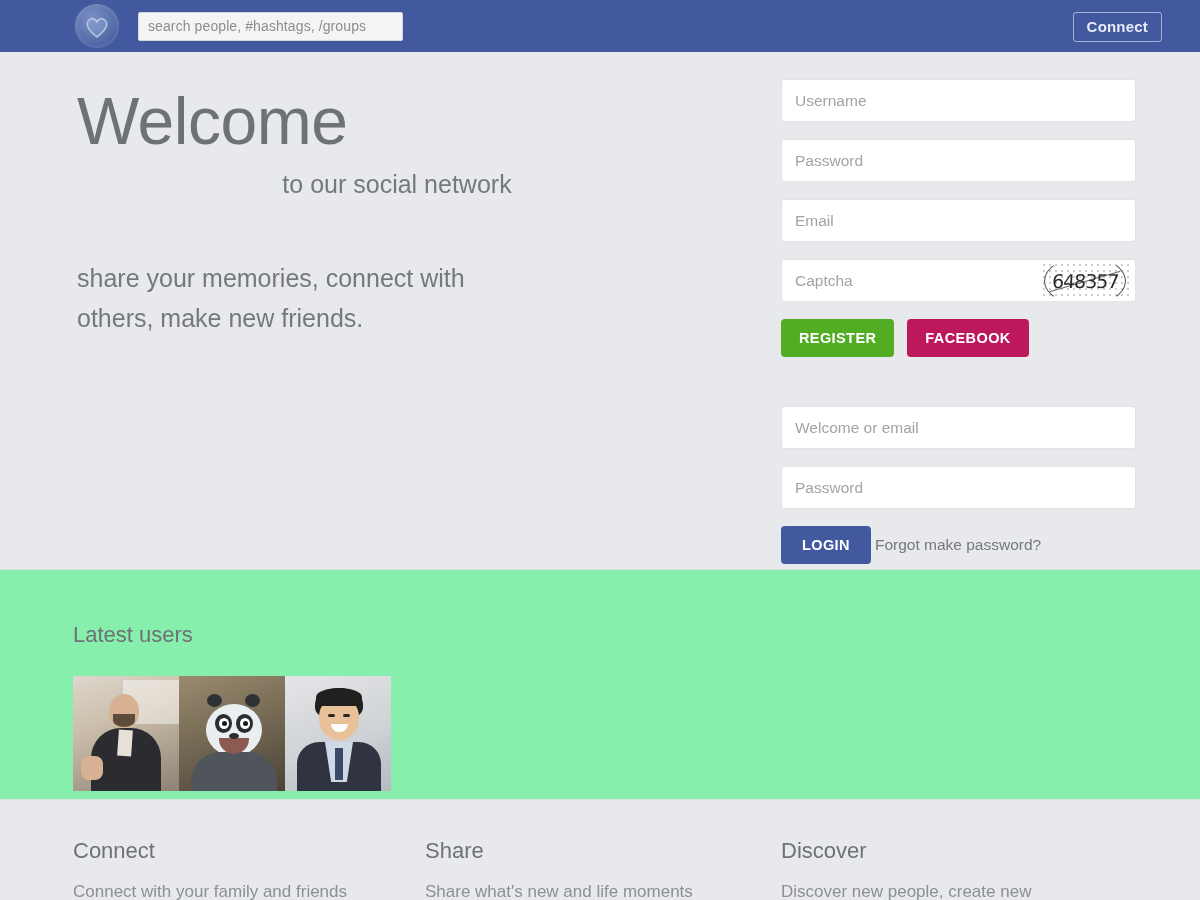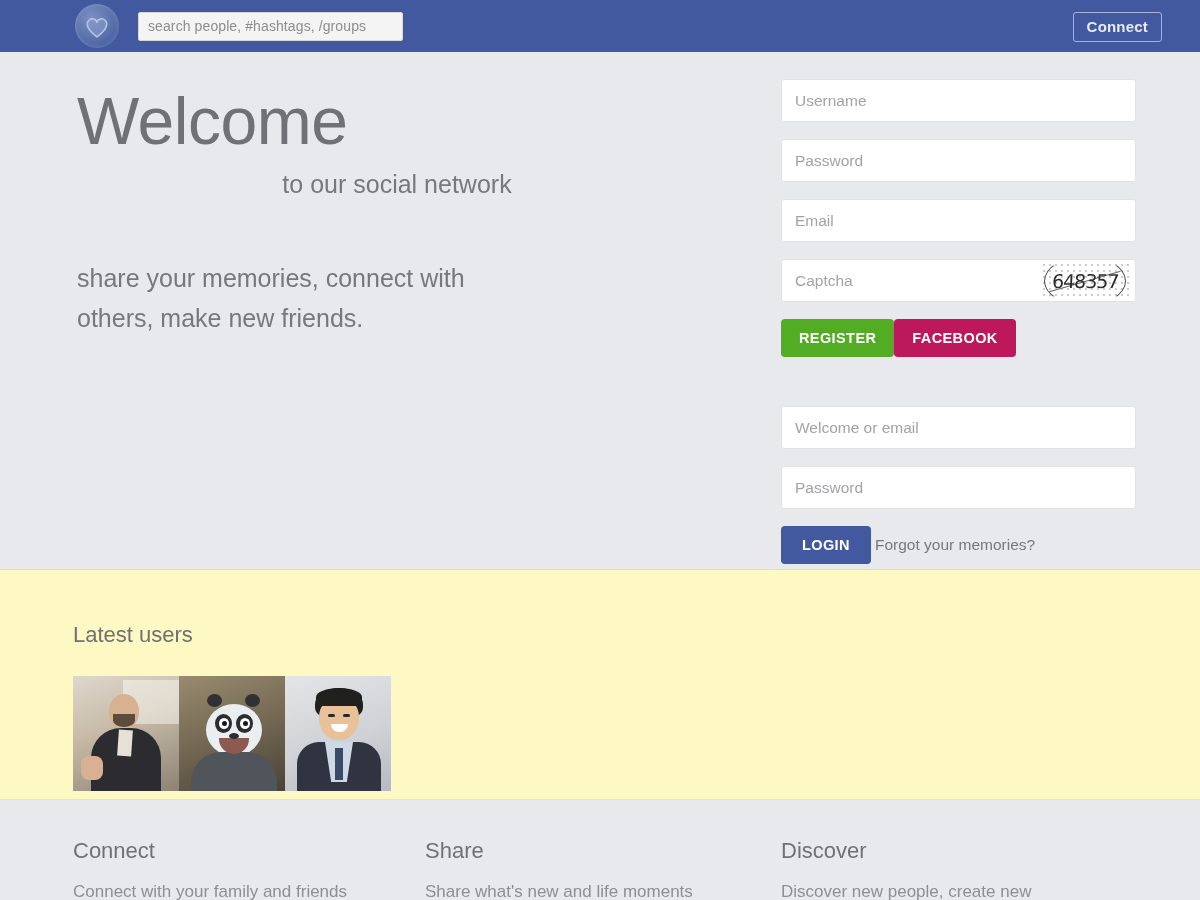--- a/index.html
+++ b/index.html
@@ -129,21 +129,21 @@
     z-index: 1;
   }
   .captcha-slash {
     position: absolute; z-index: 1;
     width: 74px; height: 1.3px;
     background: #6a6a6a;
     left: 7px; top: 19px;
     transform: rotate(-16deg);
   }
 
-  .btn-row { display: flex; margin-top: 2px; }
+  .btn-row { display: flex; gap: 13px; margin-top: 2px; }
   .btn {
     border: none; border-radius: 4px;
     color: #fff;
     font-size: 14.5px;
     font-weight: bold;
     letter-spacing: .4px;
     padding: 11px 18px;
     cursor: pointer;
   }
   .btn-register { background: #53ad24; }
@@ -152,21 +152,21 @@
 
   .login-block { margin-top: 49px; }
   .login-row { display: flex; align-items: center; gap: 4px; margin-top: 2px; }
   .forgot {
     font-size: 15.5px;
     color: #75787c;
   }
 
   
   .latest {
-    background: #fef9c3;
+    background: #86efac;
     height: 230px;
     padding: 52px 0 0 73px;
     border-bottom: 1px solid #e0e1e5;
   }
   .latest-title {
     font-size: 22px;
     color: #6e7175;
     font-weight: 400;
   }
   .avatars { display: flex; margin-top: 28px; }
@@ -282,21 +282,21 @@
 
     <div class="login-block">
       <div class="field">
         <span>Welcome or email</span>
       </div>
       <div class="field">
         <span>Password</span>
       </div>
       <div class="login-row">
         <button class="btn btn-login">LOGIN</button>
-        <a class="forgot">Forgot your memories?</a>
+        <a class="forgot">Forgot make password?</a>
       </div>
     </div>
 
   </div>
 </div>
 
 <div class="latest">
   <div class="latest-title">Latest users</div>
   <div class="avatars">
 

